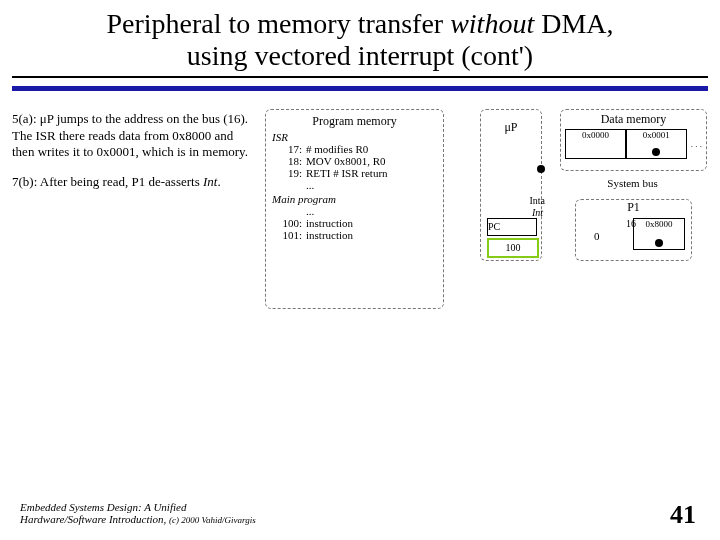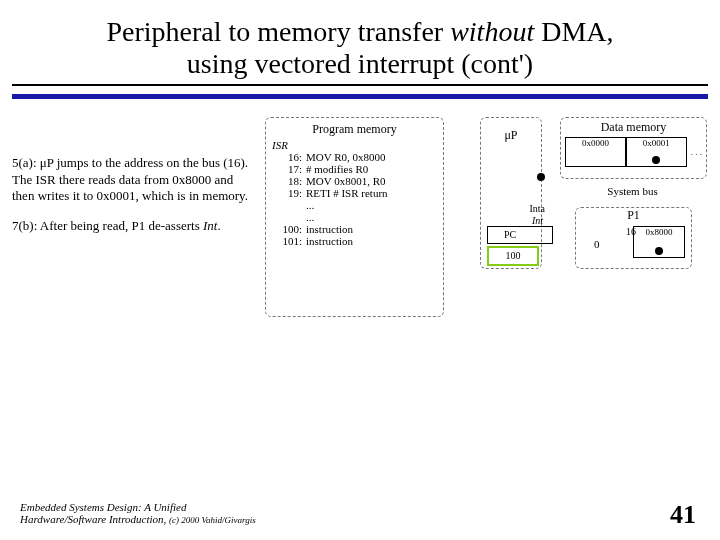--- a/index.html
+++ b/index.html
@@ -8,42 +8,41 @@
     width: 720px;
     height: 540px;
     background: #fff;
     font-family: "Times New Roman", serif;
     position: relative;
     overflow: hidden;
   }
   .title {
     text-align: center;
     font-size: 28px;
-    padding: 16px 20px 4px;
+    padding: 8px 20px 4px;
     line-height: 1.15;
   }
   .title .italic { font-style: italic; }
   .rule {
     margin: 0 12px;
     height: 8px;
     border-top: 2px solid #000;
     border-bottom: 5px solid #1a1aa6;
   }
   .content {
     position: relative;
     padding: 18px 12px 0 12px;
   }
   .leftcol {
     position: absolute;
     left: 12px;
     top: 20px;
     width: 240px;
     font-size: 13px;
     line-height: 1.25;
-    margin-top: 36px;
   }
   .leftcol p { margin: 0 0 14px 0; }
   .leftcol .it { font-style: italic; }
 
   .progmem {
     position: absolute;
     left: 265px;
     top: 18px;
     width: 165px;
     height: 190px;
@@ -68,21 +67,21 @@
     border-radius: 6px;
     font-size: 11px;
   }
   .up .lbl { text-align: center; font-size: 12px; margin-top: 10px; }
   .up .pcbox {
     position: absolute;
     left: 6px; bottom: 24px;
     width: 48px; height: 16px;
     border: 1px solid #000;
     font-size: 10px; text-align: left;
-    padding-left: 16px; line-height: 16px;
+    padding-left: 0; line-height: 16px;
   }
   .up .pc100 {
     position: absolute;
     left: 6px; bottom: 2px;
     width: 48px; height: 16px;
     border: 2px solid #84cc16;
     text-align: center; font-size: 10px; line-height: 16px; margin-top: 26px;
   }
   .up .inta { position: absolute; right: -4px; top: 85px; font-size: 10px; margin-left: 20px; }
   .up .intt { position: absolute; right: -2px; top: 97px; font-style: italic; font-size: 10px; }
@@ -173,39 +172,36 @@
     <p>5(a): μP jumps to the address on the bus (16). The ISR there reads data from 0x8000 and then writes it to 0x0001, which is in memory.</p>
     <p>
       <span>7(b): After being read, P1 de-asserts </span><span class="it">Int</span><span>.</span>
     </p>
   </div>
 
   <div class="progmem">
     <div class="hdr">Program memory</div>
     <div class="sec">ISR</div>
     <div class="row">
-        <span class="ln">16:</span>
-        <span class="ins">MOV R0, 0x8000</span>
-      </div>
-    <div class="row">
         <span class="ln">17:</span>
         <span class="ins"># modifies R0</span>
       </div>
     <div class="row">
         <span class="ln">18:</span>
         <span class="ins">MOV 0x8001, R0</span>
       </div>
     <div class="row">
         <span class="ln">19:</span>
         <span class="ins">RETI  # ISR return</span>
       </div>
     <div class="row">
         <span class="ln"></span>
         <span class="ins">...</span>
       </div>
+    <div class="sec">Main program</div>
     <div class="row">
         <span class="ln"></span>
         <span class="ins">...</span>
       </div>
     <div class="row">
         <span class="ln">100:</span>
         <span class="ins">instruction</span>
       </div>
     <div class="row">
         <span class="ln">101:</span>

